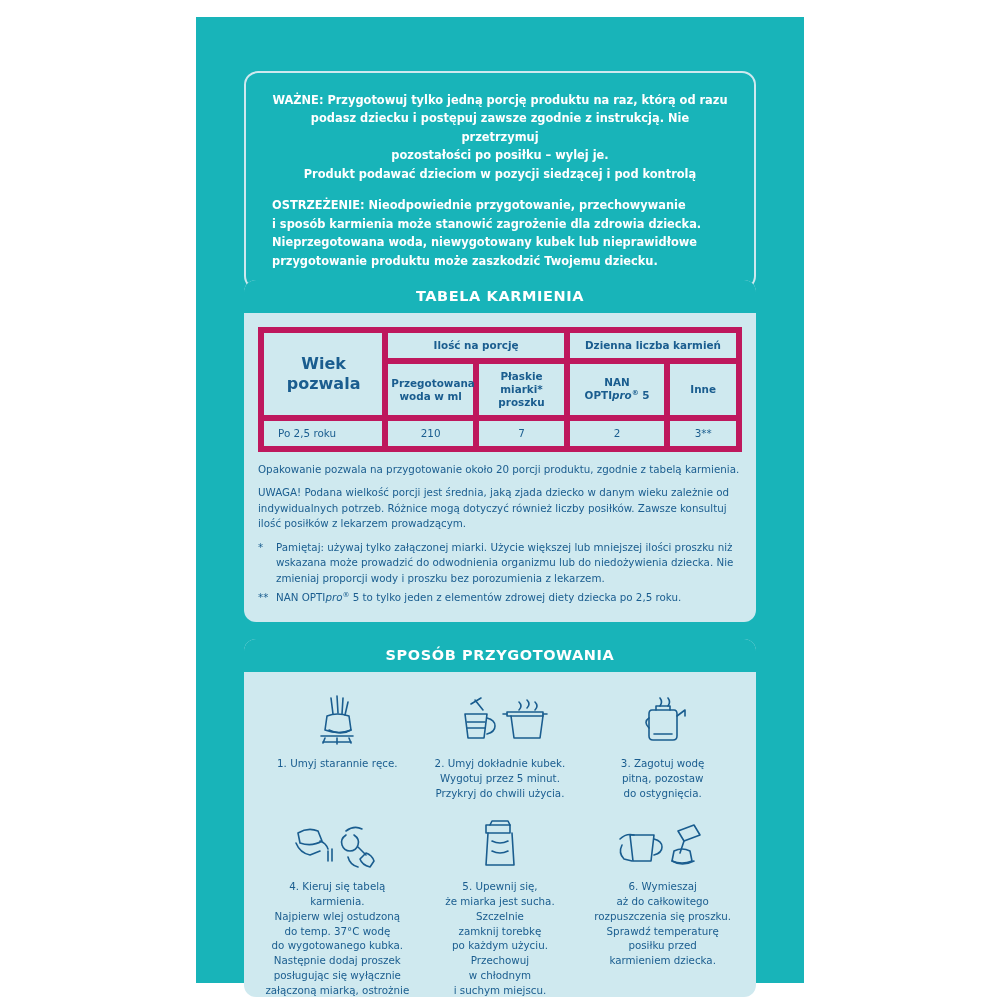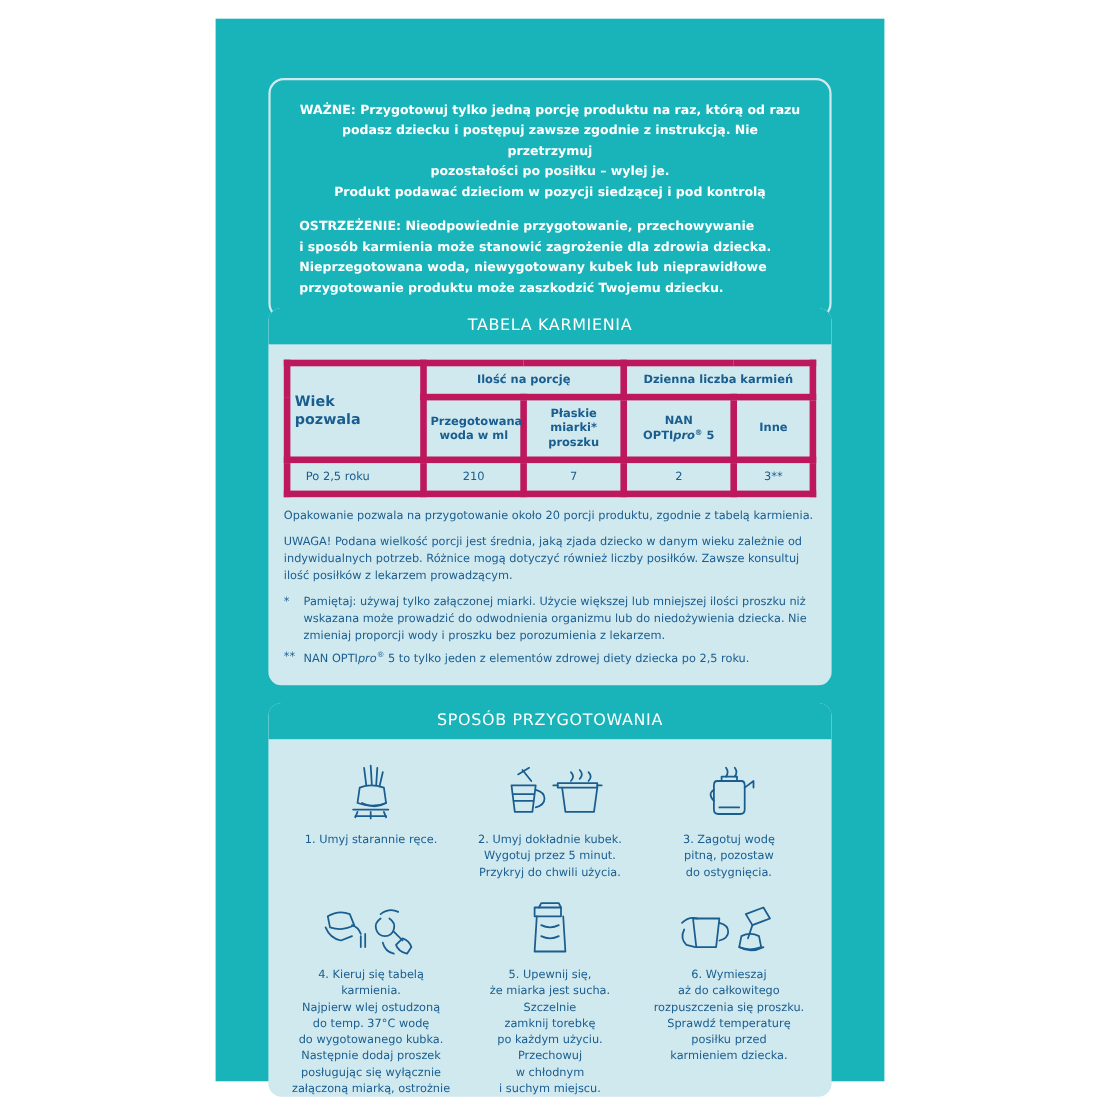--- a/index.html
+++ b/index.html
@@ -66,21 +66,21 @@
     top: 263px;
     width: 512px;
     background: #cfe9ef;
     border-radius: 12px;
     overflow: hidden;
   }
   .card-title {
     background: #18b4b9;
     color: #ffffff;
     font-size: 14.5px;
-    font-weight: normal;
+    font-weight: bold;
     letter-spacing: .6px;
     text-align: center;
     padding: 8px 0 9px 0;
   }
   .table-wrap {
     padding: 14px 14px 0 14px;
   }
   table.feeding {
     border-collapse: collapse;
     width: 100%;
@@ -91,22 +91,22 @@
     border: 6px solid #be185d;
     color: #1a5d8f;
     text-align: center;
     vertical-align: middle;
     font-size: 10.4px;
     font-weight: bold;
     padding: 6px 3px;
     line-height: 1.25;
   }
   table.feeding th.age-head {
-    font-size: 13px;
-    text-align: left;
+    font-size: 16px;
+    text-align: center;
     padding-left: 4px;
     color: #1a5d8f;
   }
   table.feeding td.age-cell {
     font-size: 10.4px;
     font-weight: normal;
     text-align: left;
     padding-left: 14px;
   }
   table.feeding td.val {

